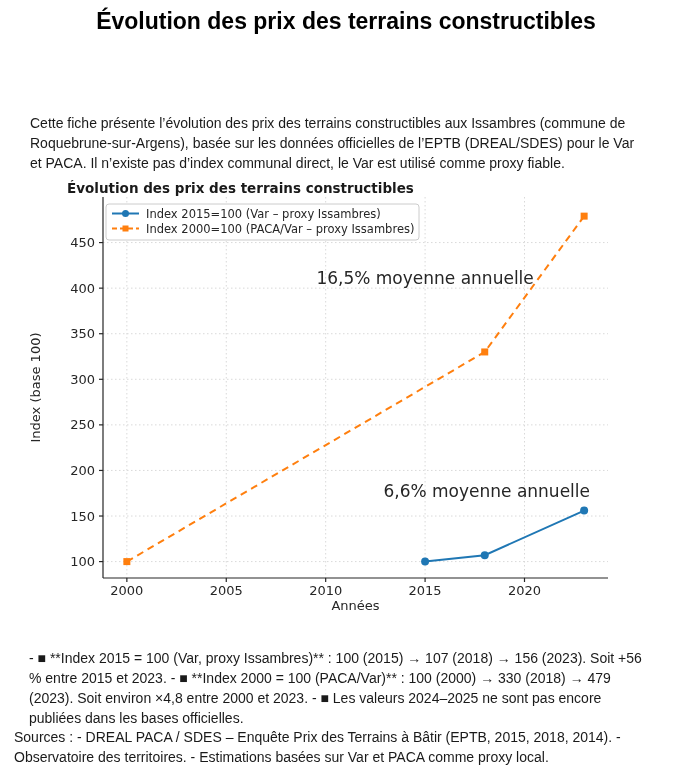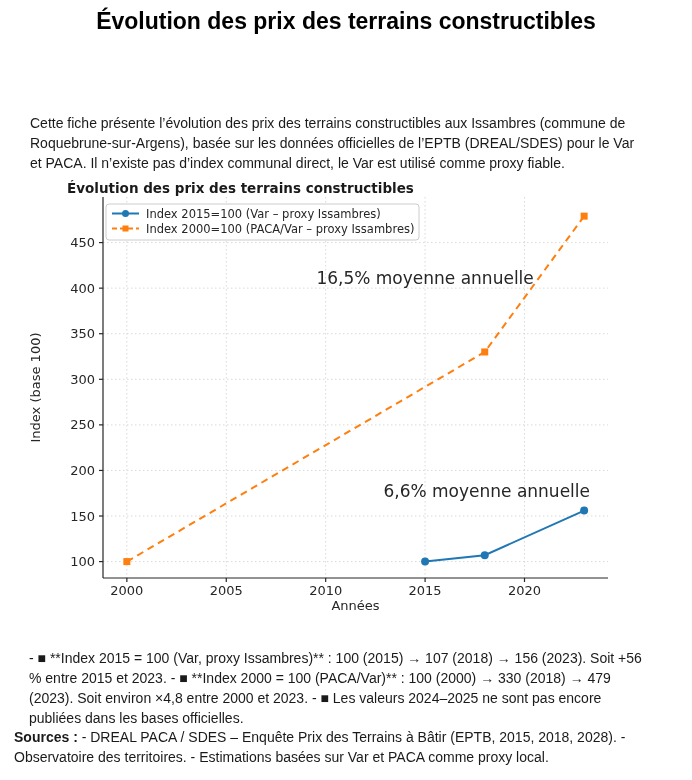--- a/index.html
+++ b/index.html
@@ -34,21 +34,21 @@
   .legendbox{fill:#ffffff;stroke:#cccccc;stroke-width:1}
   .legendtext{font-size:11.5px;fill:#333333}
   .notes{
     position:absolute;top:633px;left:14px;width:672px;margin:15px;
     font-size:14px;line-height:20px;white-space:pre-line;color:#1a1a1a;
   }
   .sources{
     position:absolute;top:727px;left:14px;width:672px;margin:0;
     font-size:14px;line-height:20px;white-space:pre-line;color:#1a1a1a;
   }
-  .sources b{font-weight:bold}
+  .sources b{font-weight:normal}
 </style>
 </head>
 <body>
 
 <h1 class="page-title">Évolution des prix des terrains constructibles</h1>
 
 <p class="intro">Cette fiche présente l’évolution des prix des terrains constructibles aux Issambres (commune de
 Roquebrune-sur-Argens), basée sur les données officielles de l’EPTB (DREAL/SDES) pour le Var
 et PACA. Il n’existe pas d’index communal direct, le Var est utilisé comme proxy fiable.</p>
 
@@ -116,14 +116,14 @@
       <rect x="122.5" y="50.5" width="6" height="6" fill="#ff7f0e"></rect>
       <text x="146" y="57.5" class="legendtext">Index 2000=100 (PACA/Var – proxy Issambres)</text>
     </svg>
 </div>
 
 <p class="notes">- ■ **Index 2015 = 100 (Var, proxy Issambres)** : 100 (2015) → 107 (2018) → 156 (2023). Soit +56
 % entre 2015 et 2023. - ■ **Index 2000 = 100 (PACA/Var)** : 100 (2000) → 330 (2018) → 479
 (2023). Soit environ ×4,8 entre 2000 et 2023. - ■ Les valeurs 2024–2025 ne sont pas encore
 publiées dans les bases officielles.</p>
 
-<p class="sources"><b>Sources :</b><span> - DREAL PACA / SDES – Enquête Prix des Terrains à Bâtir (EPTB, 2015, 2018, 2028). -
+<p class="sources"><b>Sources :</b><span> - DREAL PACA / SDES – Enquête Prix des Terrains à Bâtir (EPTB, 2015, 2018, 2014). -
 Observatoire des territoires. - Estimations basées sur Var et PACA comme proxy local.</span></p>
 
 </body></html>

